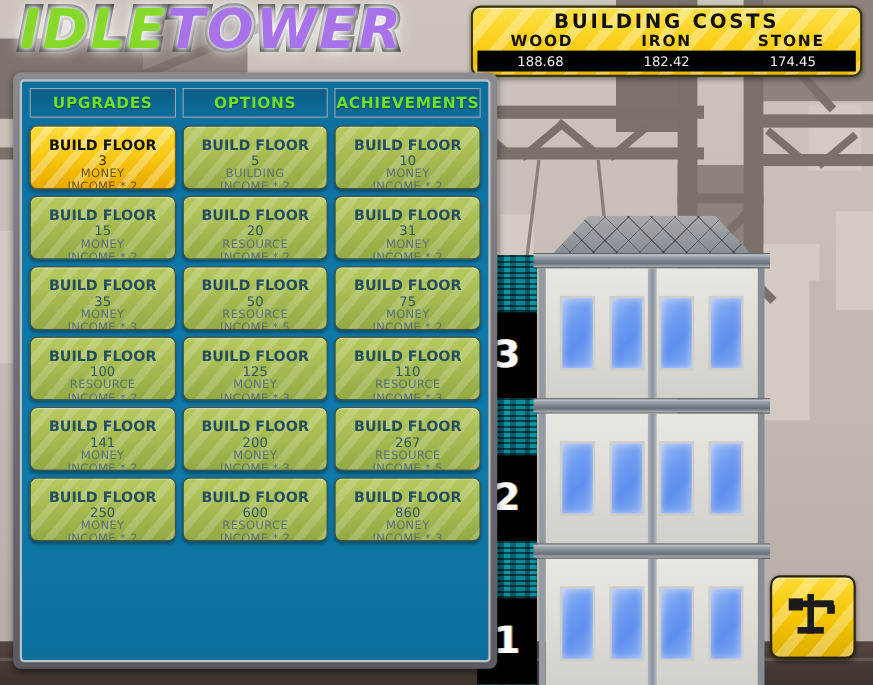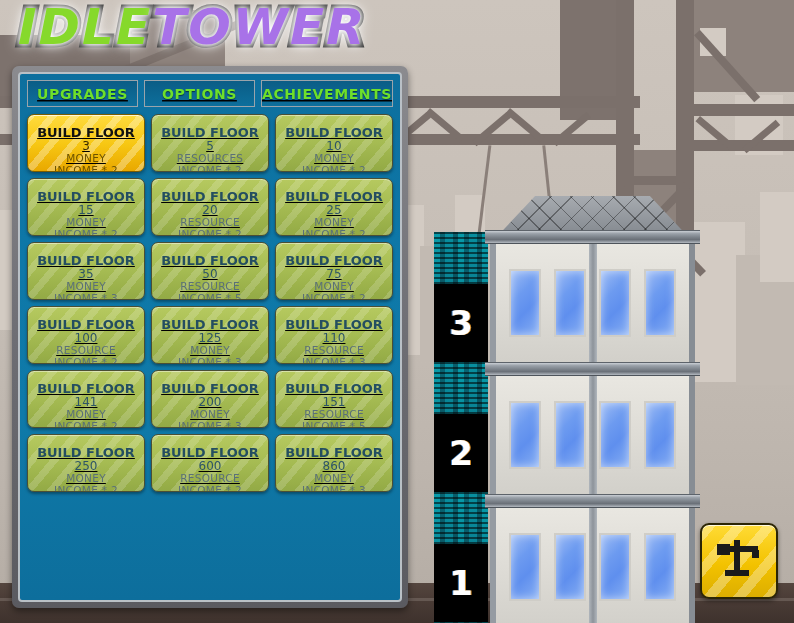--- a/index.html
+++ b/index.html
@@ -106,27 +106,26 @@
   #costs-values div {
     flex: 1; text-align: center;
     font-size: 12px;
     color: #f2f2f2;
     font-family: "DejaVu Sans", sans-serif;
   }
 
   
   #panel {
     position: absolute; left: 12px; top: 66px;
-    width: 396px; height: 542px;
+    width: 440px; height: 542px;
     border-radius: 7px;
     background: linear-gradient(180deg,#8b8b8f 0%, #6e6e74 50%, #5a5a60 100%);
     padding: 6px;
     box-shadow: 0 3px 7px rgba(0,0,0,.45);
     z-index: 30;
-    text-decoration: underline;
   }
   #panel-inner {
     width: 100%; height: 100%;
     border: 2px solid #b9c0c6;
     border-radius: 4px;
     background: linear-gradient(180deg,#0d6f9e 0%, #0e78a8 35%, #0f7aa9 65%, #0d6e9c 100%);
     padding: 6px 7px;
   }
   #tabs {
     display: flex; gap: 6px;
@@ -347,39 +346,52 @@
     <div class="beam thin" style="left:548px; top:145px; width:3px; height:110px; transform:rotate(-6deg);"></div>
     <div class="beam thin" style="left:146px; top:145px; width:3px; height:70px;"></div>
   </div>
   <div class="ground"></div>
   <div class="ground-line"></div>
 
   <div id="title">
     <span class="t-idle">IDLE</span><span class="t-tower">TOWER</span>
   </div>
 
+  <div id="costs">
+    <div id="costs-title">BUILDING COSTS</div>
+    <div id="costs-labels">
+      <div>WOOD</div>
+      <div>IRON</div>
+      <div>STONE</div>
+    </div>
+    <div id="costs-values">
+      <div>188.68</div>
+      <div>182.42</div>
+      <div>174.45</div>
+    </div>
+  </div>
 
   <div id="panel">
     <div id="panel-inner">
       <div id="tabs">
         <div class="tab">UPGRADES</div>
         <div class="tab">OPTIONS</div>
         <div class="tab">ACHIEVEMENTS</div>
       </div>
       <div id="grid">
           <div class="up-btn active">
             <div class="t1">BUILD FLOOR</div>
             <div class="t2">3</div>
             <div class="t3">MONEY</div>
             <div class="t4">INCOME * 2</div>
           </div>
           <div class="up-btn">
             <div class="t1">BUILD FLOOR</div>
             <div class="t2">5</div>
-            <div class="t3">RESOURCES</div>
+            <div class="t3">BUILDING</div>
             <div class="t4">INCOME * 2</div>
           </div>
           <div class="up-btn">
             <div class="t1">BUILD FLOOR</div>
             <div class="t2">10</div>
             <div class="t3">MONEY</div>
             <div class="t4">INCOME * 2</div>
           </div>
           <div class="up-btn">
             <div class="t1">BUILD FLOOR</div>
@@ -388,21 +400,21 @@
             <div class="t4">INCOME * 2</div>
           </div>
           <div class="up-btn">
             <div class="t1">BUILD FLOOR</div>
             <div class="t2">20</div>
             <div class="t3">RESOURCE</div>
             <div class="t4">INCOME * 2</div>
           </div>
           <div class="up-btn">
             <div class="t1">BUILD FLOOR</div>
-            <div class="t2">25</div>
+            <div class="t2">31</div>
             <div class="t3">MONEY</div>
             <div class="t4">INCOME * 2</div>
           </div>
           <div class="up-btn">
             <div class="t1">BUILD FLOOR</div>
             <div class="t2">35</div>
             <div class="t3">MONEY</div>
             <div class="t4">INCOME * 3</div>
           </div>
           <div class="up-btn">
@@ -442,21 +454,21 @@
             <div class="t4">INCOME * 2</div>
           </div>
           <div class="up-btn">
             <div class="t1">BUILD FLOOR</div>
             <div class="t2">200</div>
             <div class="t3">MONEY</div>
             <div class="t4">INCOME * 3</div>
           </div>
           <div class="up-btn">
             <div class="t1">BUILD FLOOR</div>
-            <div class="t2">151</div>
+            <div class="t2">267</div>
             <div class="t3">RESOURCE</div>
             <div class="t4">INCOME * 5</div>
           </div>
           <div class="up-btn">
             <div class="t1">BUILD FLOOR</div>
             <div class="t2">250</div>
             <div class="t3">MONEY</div>
             <div class="t4">INCOME * 2</div>
           </div>
           <div class="up-btn">

